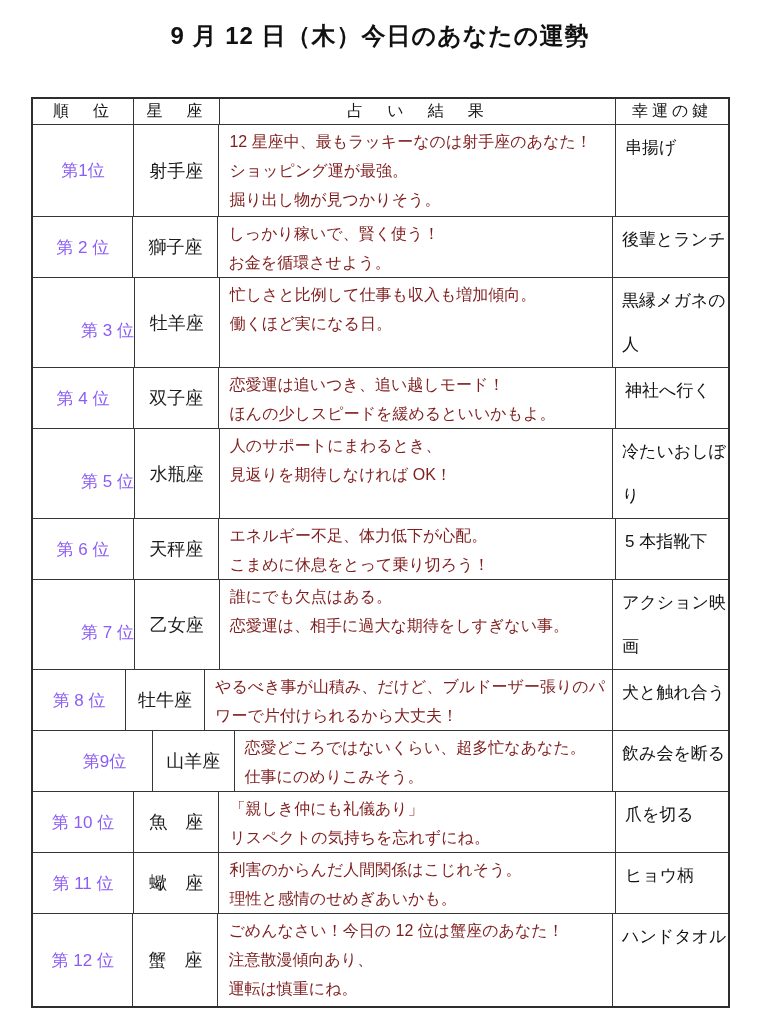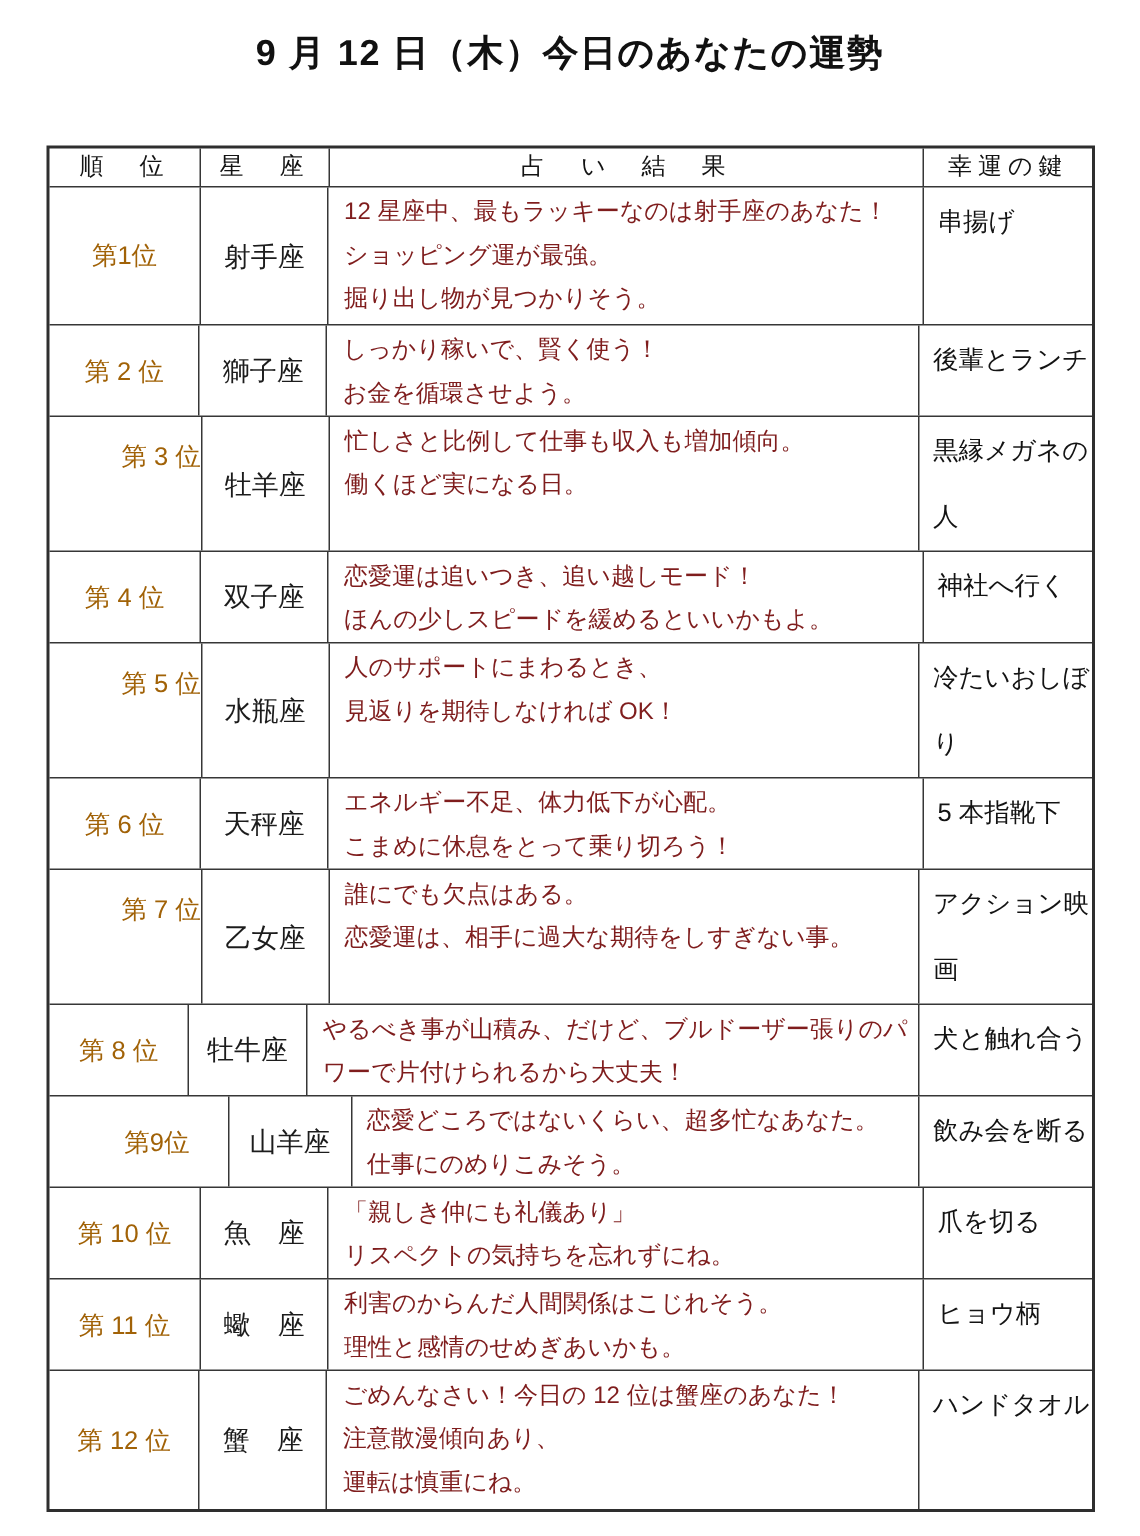--- a/index.html
+++ b/index.html
@@ -53,42 +53,42 @@
   .header-row .cell{
     display:flex;align-items:center;justify-content:center;
     font-size:16px;
     letter-spacing:4px;
     padding:0;
     color:#131313;
   }
   .rank-text{
     font-size:17px;
     white-space:pre;
-    color:#a16207;
+    color:#8b5cf6;
   }
   .sign-text{
     font-family:"Liberation Serif","DejaVu Serif",serif;
     font-size:18px;
     white-space:pre;
     color:#1c1c1c;
   }
   .fline{
     font-size:16px;
     line-height:29px;
     white-space:pre;
     color:#7f1d1d;
   }
   .lline{
     font-size:17px;
     line-height:44px;
     white-space:pre;
     color:#131313;
   }
   
-  .lift-rank .cell.rank{align-items:flex-start;padding-top:15px;padding-left:48px;}
+  .lift-rank .cell.rank{align-items:center;padding-top:15px;padding-left:48px;}
 </style>
 </head>
 <body>
 
 <div class="page">
 
   <h1 class="title">9 月 12 日（木）今日のあなたの運勢</h1>
 
   <div class="ftable">
     <div class="row header-row">

